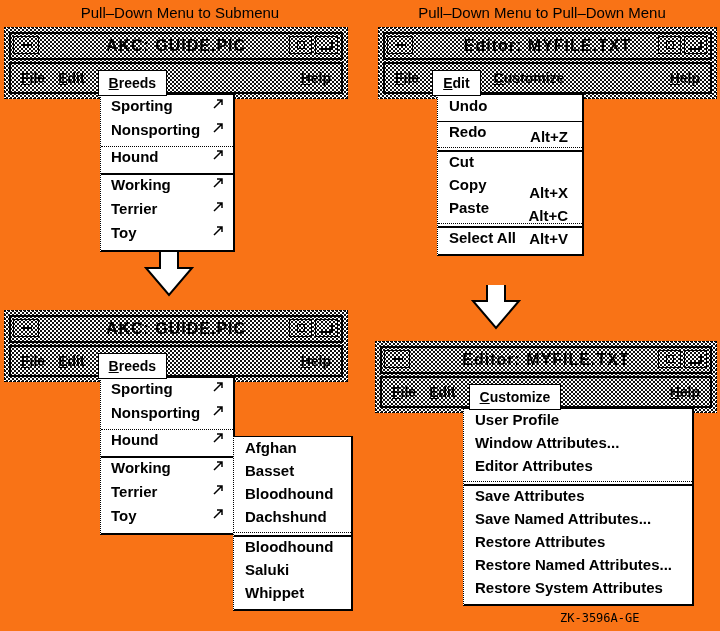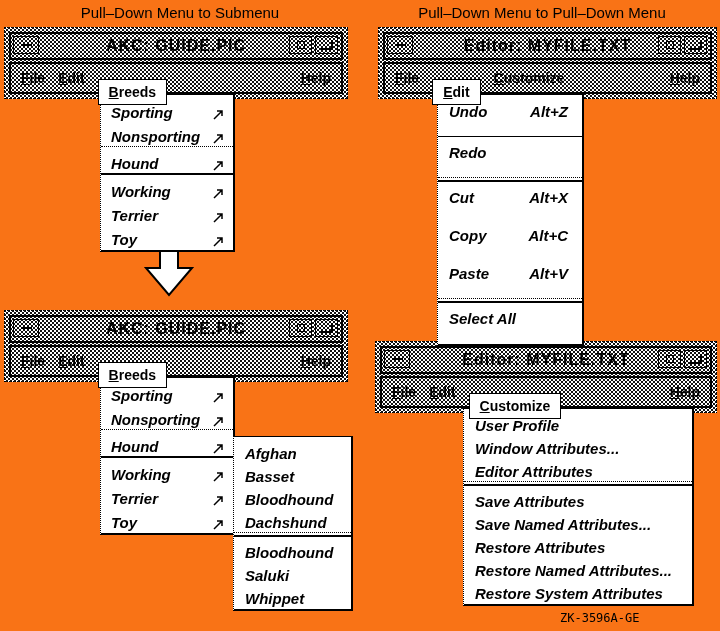--- a/index.html
+++ b/index.html
@@ -30,34 +30,34 @@
   .tbtn.r1{right:29px;width:23px;}
   .tbtn.r2{right:3px;width:23px;}
   .glyph-dash{width:11px;height:2px;background:#000;}
   .glyph-sq{width:6px;height:6px;border:1px solid #000;}
   .glyph-br{width:10px;height:8px;border-right:2px solid #000;border-bottom:2px solid #000;}
 
   .menubar{display:flex;align-items:center;height:28px;border:2px solid #000;
            padding:0 10px;gap:13px;font-weight:bold;font-size:14px;}
   .mi{display:inline-block;white-space:nowrap;}
   .mi::first-letter{text-decoration:underline;}
-  .mi.sel{background:#fff;border:1px solid #000;padding:4px 10px 4px;position:relative;top:14px;z-index:7;}
+  .mi.sel{background:#fff;border:1px solid #000;padding:4px 10px 4px;position:relative;top:5px;z-index:7;}
   .mi.help{margin-left:auto;}
 
   .panel{position:absolute;background:#fff;border:2px solid #000;border-left:1px dotted #000;
          border-top:1px solid #000;padding:2px 0;z-index:5;font-weight:bold;font-size:15px;
          box-sizing:border-box;}
   #p-breeds-top{left:100px;top:94px;width:135px;}
   #p-edit{left:437px;top:94px;width:147px;}
   #p-breeds-bot{left:100px;top:377px;width:135px;}
   #p-hound{left:233px;top:436px;width:120px;z-index:6;}
   #p-custom{left:463px;top:408px;width:231px;}
 
-  .prow{display:flex;align-items:flex-end;height:24px;padding:0 8px 0 10px;white-space:nowrap;font-style:italic;}
-  #p-edit .prow{height:23px;padding:0 14px 15px 11px;}
+  .prow{display:flex;align-items:flex-start;height:24px;padding:0 8px 0 10px;white-space:nowrap;}
+  #p-edit .prow{height:23px;padding:0 14px 0 11px;flex-direction:column;}
   #p-hound .prow,#p-custom .prow{height:23px;padding:0 8px 0 11px;}
   .subarr{margin-left:auto;}
   .accel{margin-left:auto;margin-top:14px;}
 
   .sep-dot{border-top:1px dotted #000;height:0;margin:1px 0;}
   .sep-solid{border-top:2px solid #000;height:0;margin:1px 0;}
   .sep-thin{border-top:1px solid #000;height:0;margin:1px 0;}
   .sep-etch{border-top:1px dotted #000;border-bottom:2px solid #000;height:2px;margin:1px 0;}
 
   .flow-arrow{position:absolute;z-index:4;}

